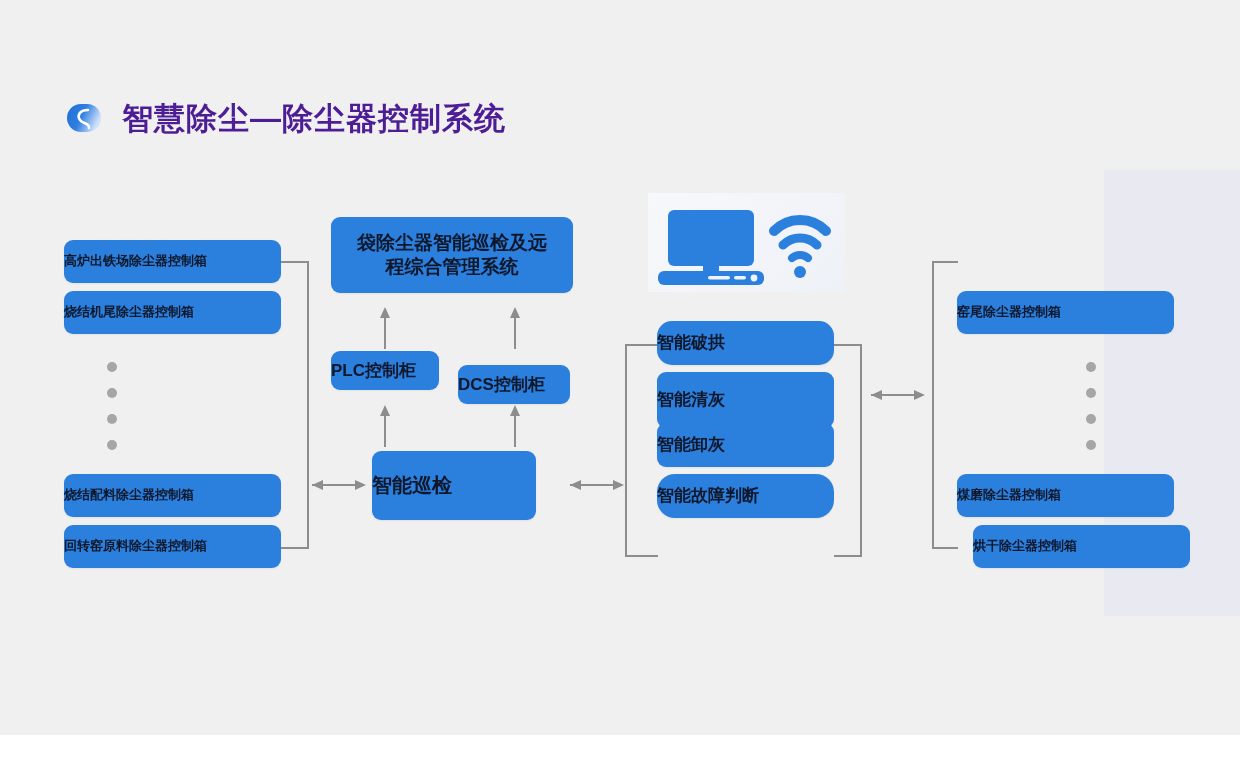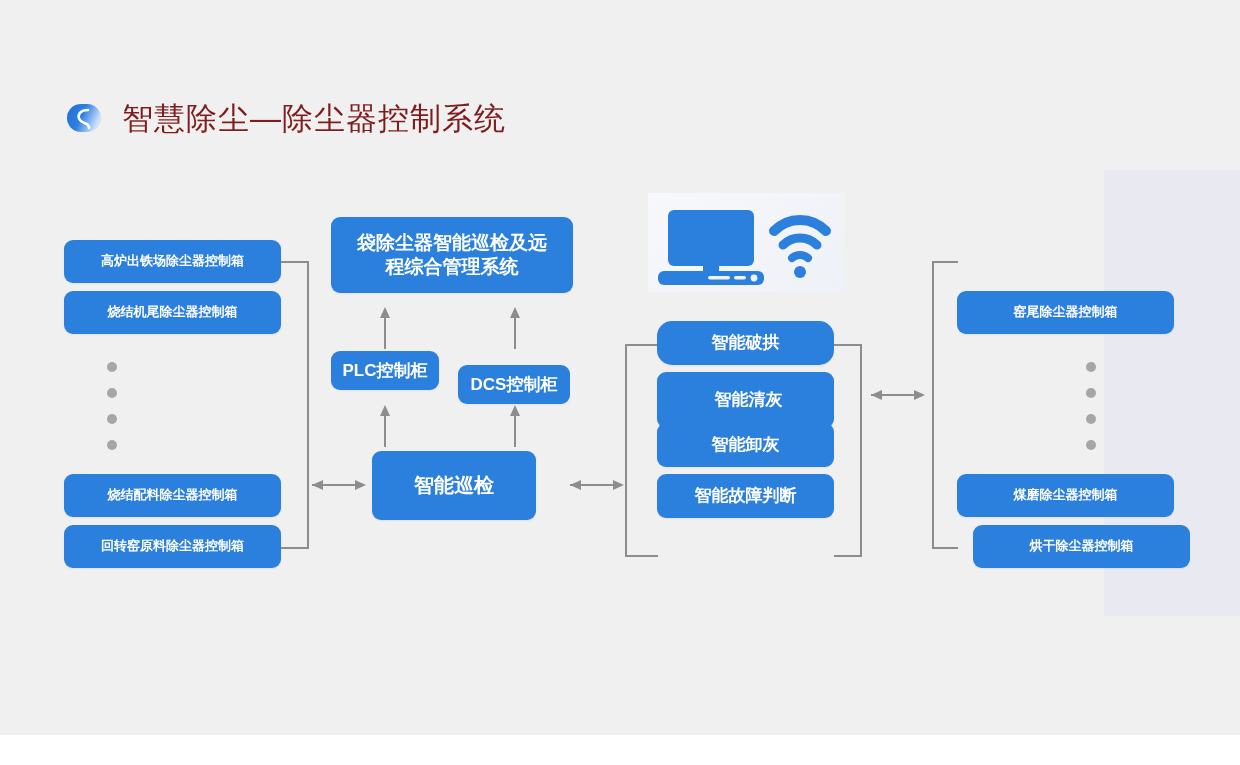--- a/index.html
+++ b/index.html
@@ -38,36 +38,35 @@
     align-items: center;
     gap: 18px;
   }
   .logo {
     width: 40px; height: 40px;
     position: relative;
     display: block;
   }
   .page-title {
     font-size: 31px;
-    font-weight: normal;
-    color: #7f1d1d;
+    font-weight: bold;
+    color: #4c1d95;
     letter-spacing: 1px;
     white-space: nowrap;
     line-height: 1;
   }
   
   .bbox {
     position: absolute;
     background: #2b7fdd;
     border-radius: 9px;
-    color: #ffffff;
+    color: #0f172a;
     font-weight: bold;
     display: flex;
     align-items: center;
-    justify-content: center;
     text-align: center;
     line-height: 1.28;
     box-shadow: 0 1px 2px rgba(0,0,0,0.06);
   }
   .bbox.side   { font-size: 13px; }
   .bbox.mid    { font-size: 17px; }
   .bbox.cab    { font-size: 17px; }
   .bbox.hero   { font-size: 19px; }
   .bbox.center { font-size: 20px; }
 
@@ -238,27 +237,27 @@
   <div class="vline" style="left:625px; top:344px; height:212px;"></div>
   <div class="hline" style="left:625px; top:344px; width:33px;"></div>
   <div class="hline" style="left:625px; top:555px; width:33px;"></div>
   <div class="vline" style="left:860px; top:344px; height:212px;"></div>
   <div class="hline" style="left:834px; top:344px; width:28px;"></div>
   <div class="hline" style="left:834px; top:555px; width:28px;"></div>
 
   <div class="bbox mid" style="left:657px; top:321px; width:177px; height:44px;border-radius:15px;">
     <span>智能破拱</span>
   </div>
-  <div class="bbox mid" style="left:657px; top:372px; width:177px; height:56px;padding-left:6px;">
+  <div class="bbox mid" style="left:657px; top:372px; width:177px; height:56px;">
     <span>智能清灰</span>
   </div>
   <div class="bbox mid" style="left:657px; top:423px; width:177px; height:44px;">
     <span>智能卸灰</span>
   </div>
-  <div class="bbox mid" style="left:657px; top:474px; width:177px; height:44px;">
+  <div class="bbox mid" style="left:657px; top:474px; width:177px; height:44px;border-radius:18px;">
     <span>智能故障判断</span>
   </div>
 
   <div class="arrow" style="left:869px; top:387px;">
     <svg width="58" height="16" viewBox="0 0 58 16">
       <line x1="2" y1="8" x2="50" y2="8" stroke="#8d8d8d" stroke-width="2"></line>
       <polygon points="56,8 45,3 45,13" fill="#8d8d8d"></polygon>
       <polygon points="2,8 13,3 13,13" fill="#8d8d8d"></polygon>
     </svg>
   </div>

